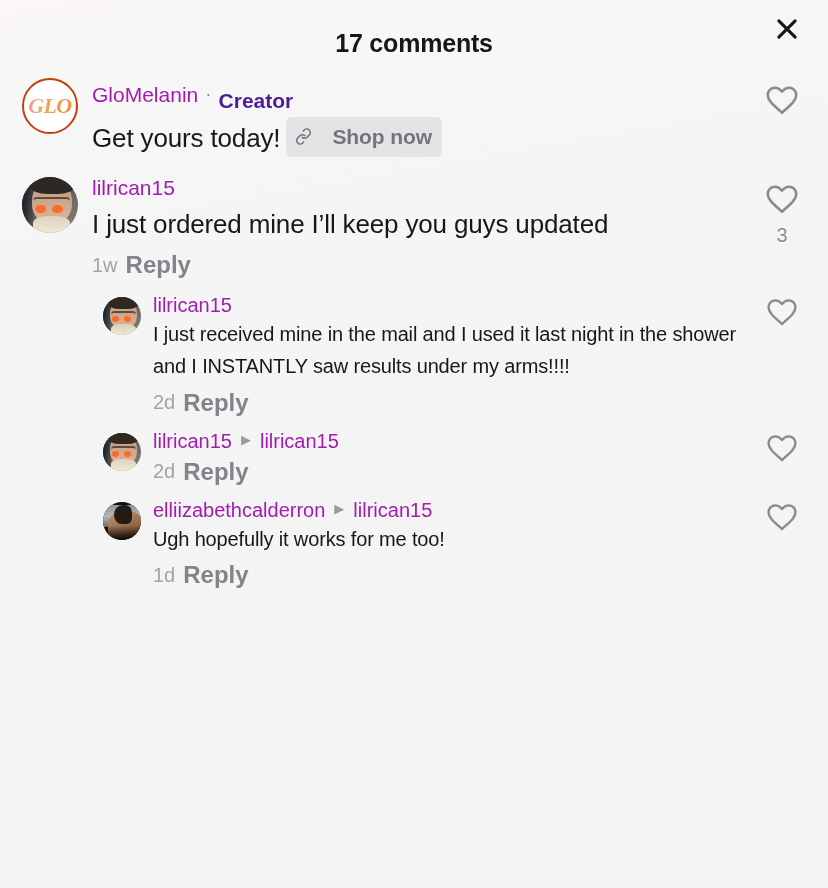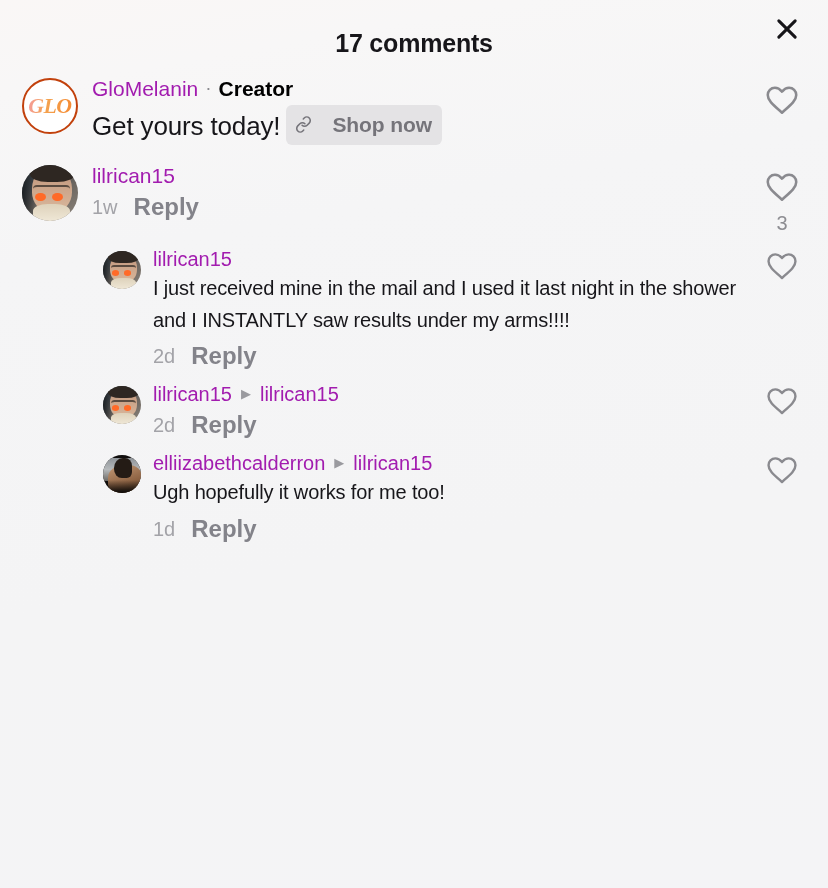--- a/index.html
+++ b/index.html
@@ -217,22 +217,23 @@
     font-size: 20px;
     margin-bottom: 3px;
   }
   .username { color: #a21caf; }
   .dot-sep {
     margin: 0 7px;
     color: #8a8a8f;
     font-size: 19px;
   }
   .creator-badge {
-    color: #000000;
+    color: #4c1d95;
     font-weight: bold;
+    margin-top: 12px;
   }
   .reply-arrow {
     margin: 0 9px;
     color: #9a9a9f;
     font-size: 13px;
     line-height: 1;
     display: inline-block;
     transform: translateY(-1px);
   }
 
@@ -261,21 +262,21 @@
     color: #75747a;
     font-weight: bold;
     letter-spacing: -0.1px;
   }
   .link-icon svg { display: block; }
 
   .meta-row {
     display: flex;
     align-items: center;
     margin-top: 6px;
-    gap: 16px;
+    gap: 8px;
   }
   .timestamp {
     font-size: 20px;
     color: #a3a3a8;
   }
   .reply-link {
     font-size: 24px;
     color: #83838a;
     font-weight: bold;
     cursor: pointer;
@@ -355,20 +356,21 @@
       <div class="hair"></div>
       <div class="glasses"></div>
       <div class="cheek l"></div>
       <div class="cheek r"></div>
       <div class="mask"></div>
     </div>
     <div class="body">
       <div class="username-row">
         <span class="username">lilrican15</span>
       </div>
+      <div class="comment-text">I just ordered mine I’ll keep you guys updated</div>
       <div class="meta-row">
         <span class="timestamp">1w</span>
         <span class="reply-link">Reply</span>
       </div>
     </div>
     <div class="like-col">
       <span class="heart-icon">
         <svg width="36" height="36" viewBox="0 0 24 24" fill="none" stroke="#8a8a8f" stroke-width="1.7" stroke-linejoin="round">
           <path d="M12 20.5l-1.4-1.3C5.6 14.9 2.5 12.1 2.5 8.6 2.5 5.9 4.6 3.8 7.3 3.8c1.6 0 3.1.7 4.7 2.6 1.6-1.9 3.1-2.6 4.7-2.6 2.7 0 4.8 2.1 4.8 4.8 0 3.5-3.1 6.3-8.1 10.6L12 20.5z"></path>
         </svg>

